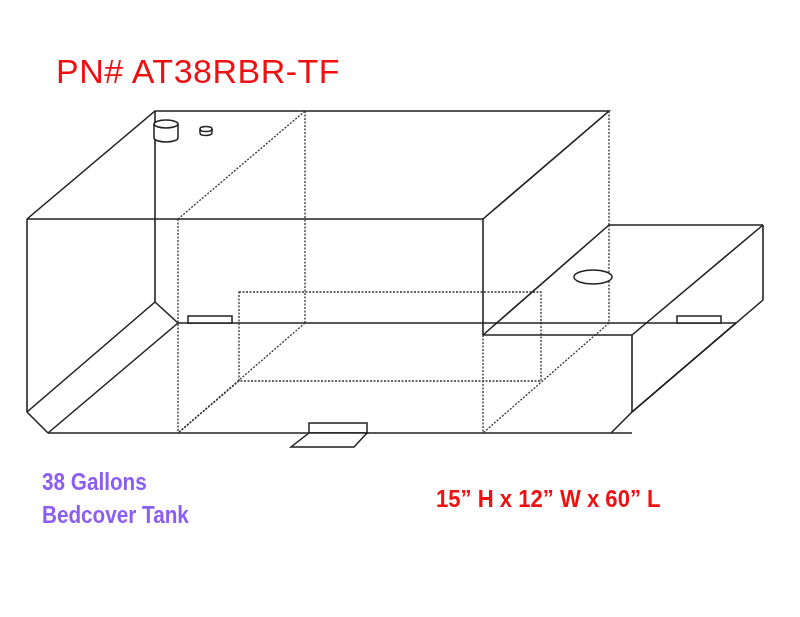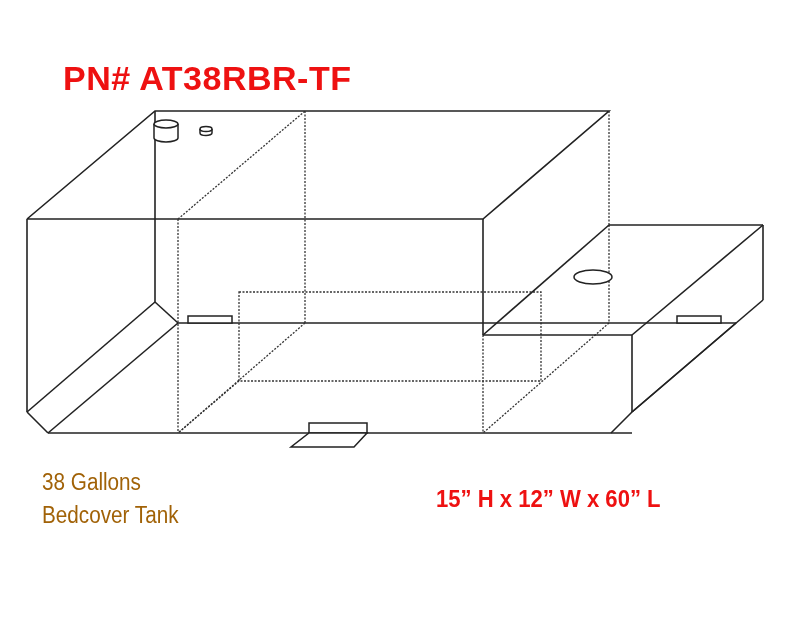--- a/index.html
+++ b/index.html
@@ -1,21 +1,21 @@
 <!DOCTYPE html>
 <html><head>
   <meta charset="utf-8">
   <style>
     html, body { margin: 0; padding: 0; background: #ffffff; }
     body { width: 800px; height: 617px; position: relative; overflow: hidden;
            font-family: "Liberation Sans", sans-serif; }
-    .title { position: absolute; left: 51px; top: 46px; font-size: 34px; font-weight: bold;
-             color: #ee1111; letter-spacing: 0.5px; margin: 12px; line-height: 40px; }
-    .cap-left { position: absolute; left: 42px; top: 466px; font-size: 23px; font-weight: normal;
-                color: #a16207; line-height: 33px; }
+    .title { position: absolute; left: 51px; top: 46px; font-size: 34px; font-weight: normal;
+             color: #ee1111; letter-spacing: 0.5px; margin: 5px; line-height: 40px; }
+    .cap-left { position: absolute; left: 42px; top: 466px; font-size: 23px; font-weight: bold;
+                color: #8b5cf6; line-height: 33px; }
     .cap-left div { transform: scaleX(0.9); transform-origin: left center; white-space: nowrap; }
     .cap-right { position: absolute; left: 436px; top: 483px; font-size: 24px; font-weight: bold;
                  color: #ee1111; line-height: 32px; white-space: nowrap;
                  transform: scaleX(0.92); transform-origin: left center; }
     svg.drawing { position: absolute; left: 0; top: 0; }
     .solid { stroke: #222; stroke-width: 1.6; fill: none; }
     .dash { stroke: #333; stroke-width: 1.3; fill: none; stroke-dasharray: 2 1.5; }
     .fillw { fill: #fff; stroke: #222; stroke-width: 1.5; }
   </style>
 </head>

